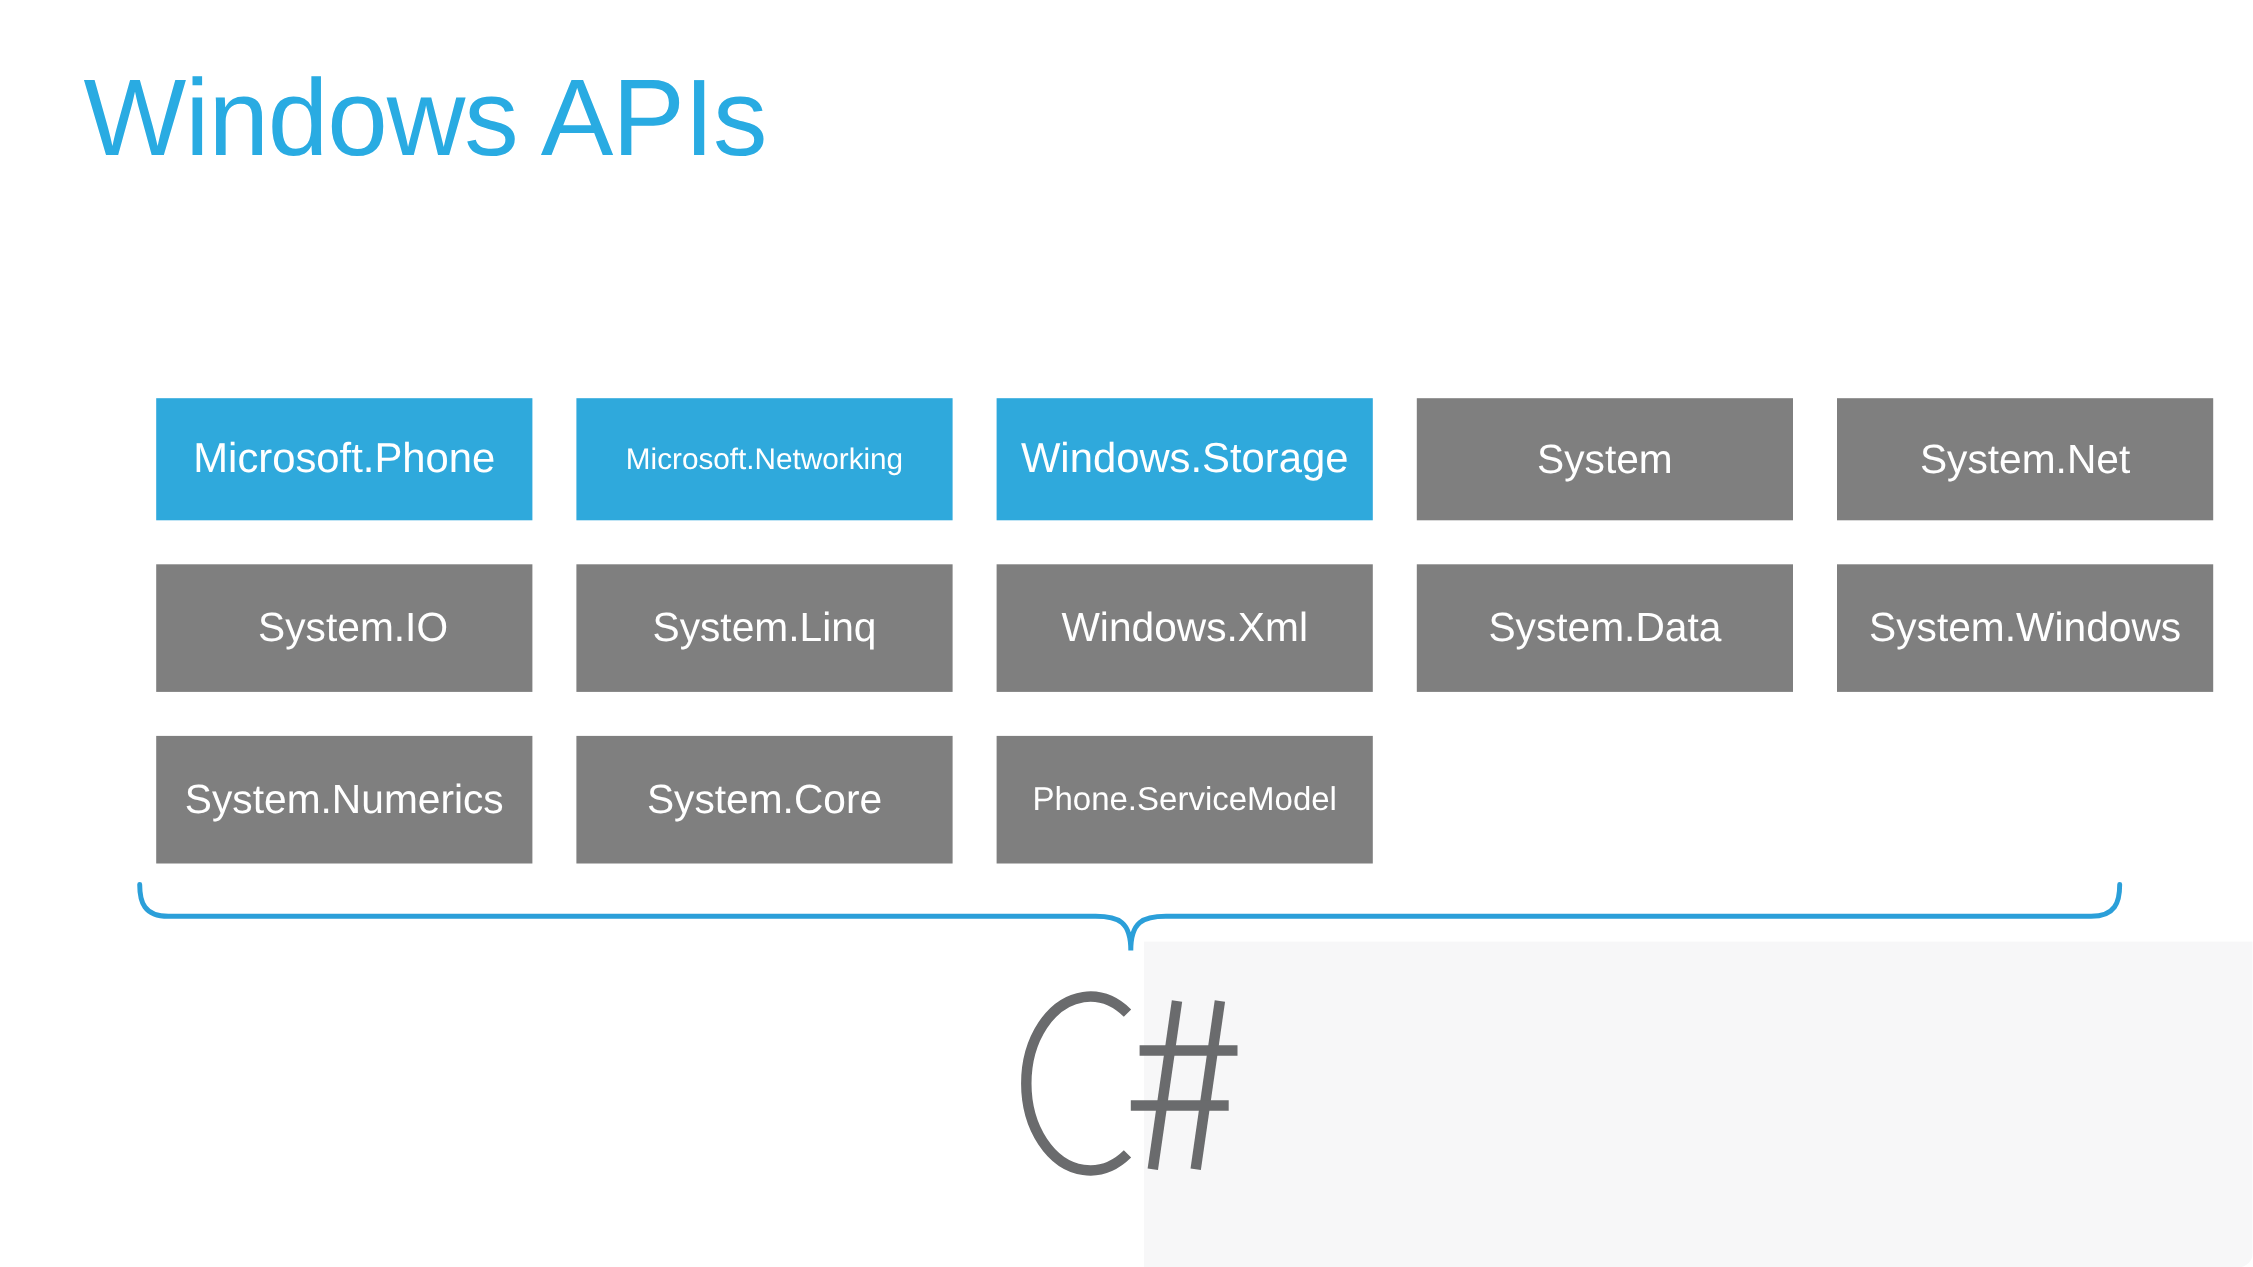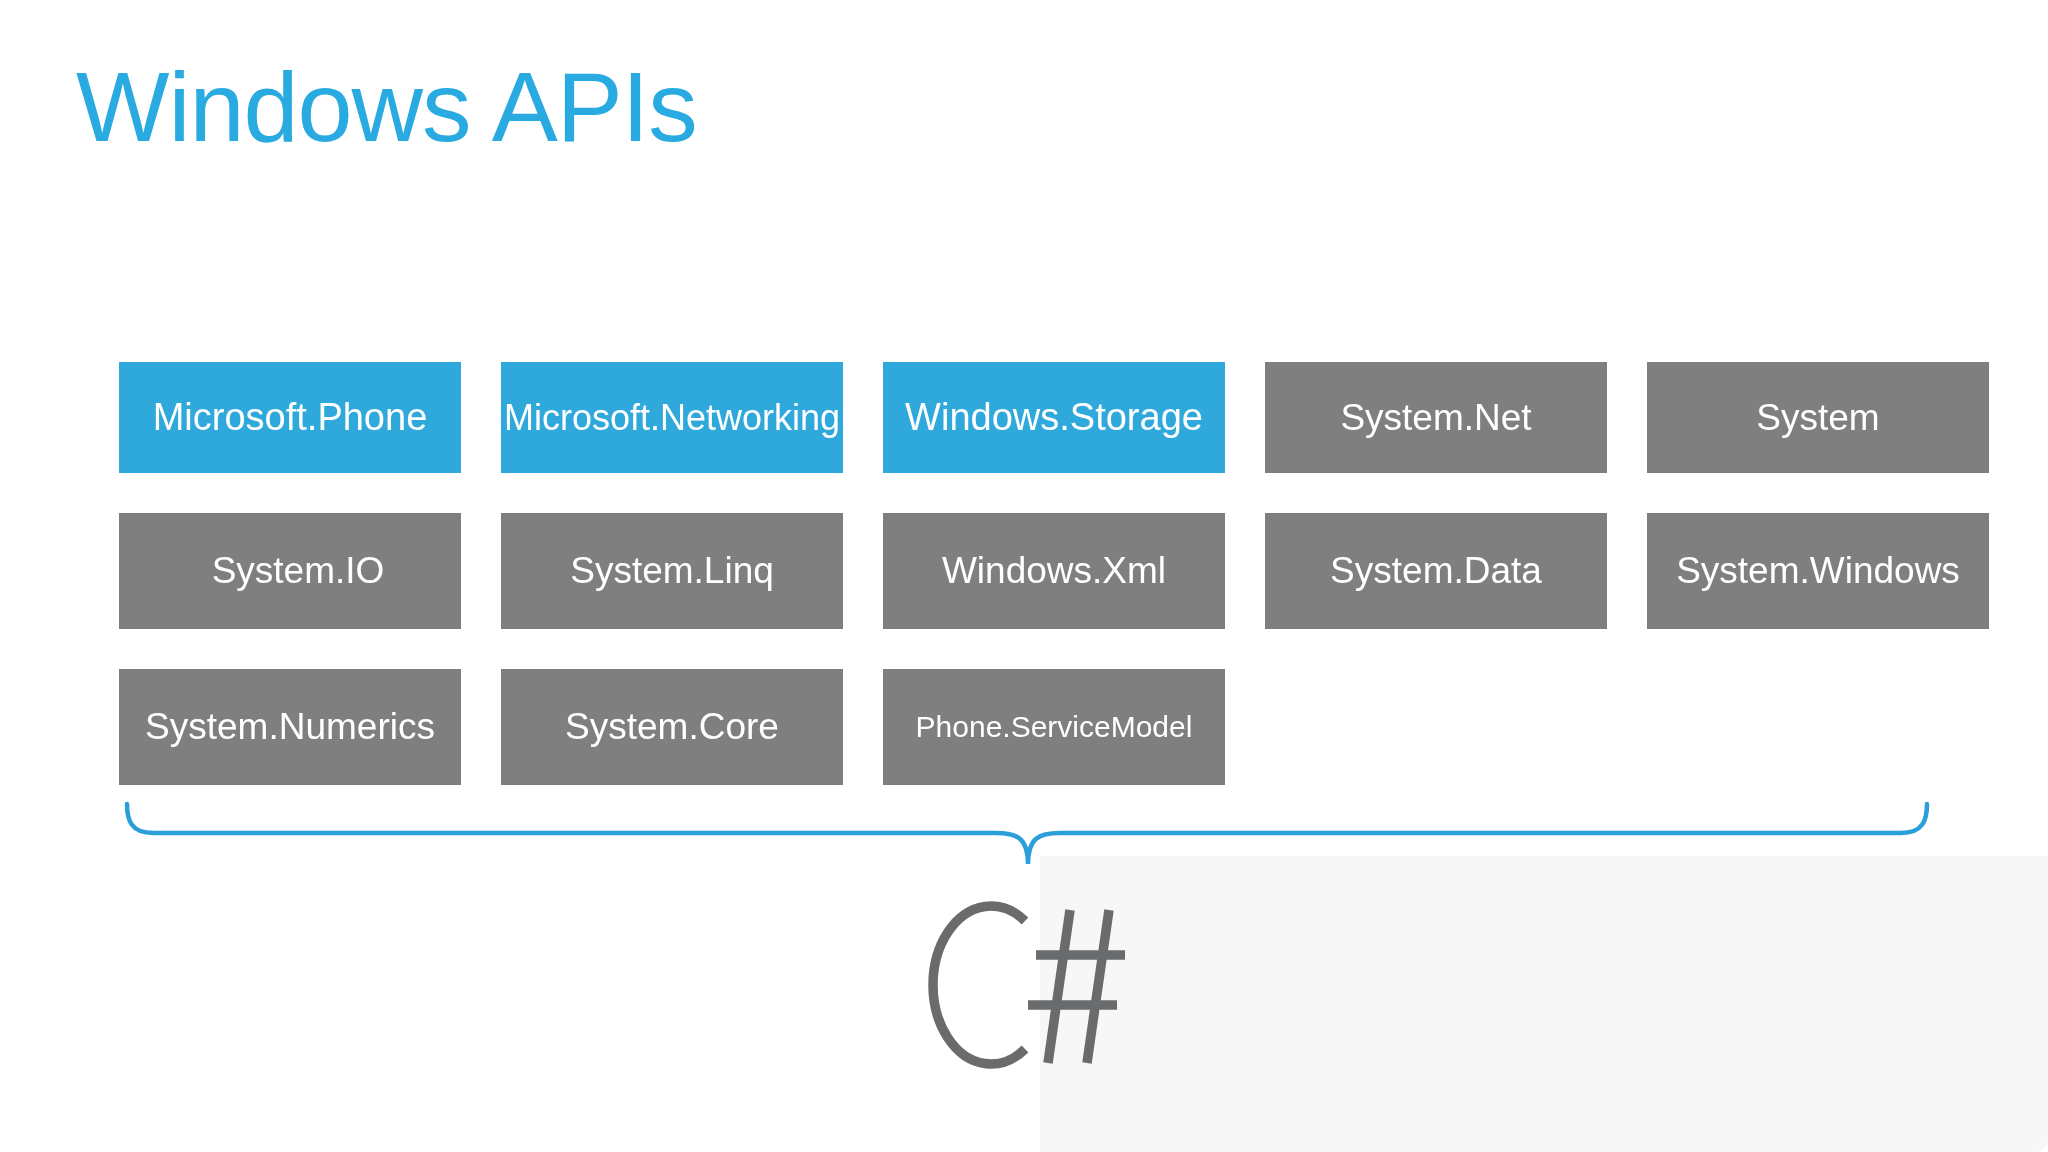--- a/index.html
+++ b/index.html
@@ -21,21 +21,21 @@
     left:76px;top:50px;
     margin:0;
     font-size:99px;
     font-weight:300;
     letter-spacing:-1px;
     line-height:1.15;
     color:var(--title_blue,#29ABE2);
   }
   .grid{
     position:absolute;
-    left:119px;top:362px;
+    left:142px;top:362px;
     display:grid;
     grid-template-columns:repeat(5,342px);
     grid-template-rows:111px 116px 116px;
     column-gap:22px;
     row-gap:21px;
     gap:40px;
   }
   .box{
     display:flex;
     align-items:center;
@@ -77,30 +77,30 @@
 
   <div class="panel"></div>
 
   <h1 class="title">Windows APIs</h1>
 
   <div class="grid" id="api-grid">
       <div class="box blue">
         <span style="font-size: 38px;">Microsoft.Phone</span>
       </div>
       <div class="box blue">
-        <span style="font-size: 36px;">Microsoft.Networking</span>
+        <span style="font-size: 27px;">Microsoft.Networking</span>
       </div>
       <div class="box blue">
         <span style="font-size: 38px;">Windows.Storage</span>
       </div>
       <div class="box gray">
-        <span style="font-size: 37px;">System.Net</span>
+        <span style="font-size: 37px;">System</span>
       </div>
       <div class="box gray">
-        <span style="font-size: 37px;">System</span>
+        <span style="font-size: 37px;">System.Net</span>
       </div>
       <div class="box gray">
         <span style="font-size: 37px; margin-left: 16px;">System.IO</span>
       </div>
       <div class="box gray">
         <span style="font-size: 37px;">System.Linq</span>
       </div>
       <div class="box gray">
         <span style="font-size: 37px;">Windows.Xml</span>
       </div>

